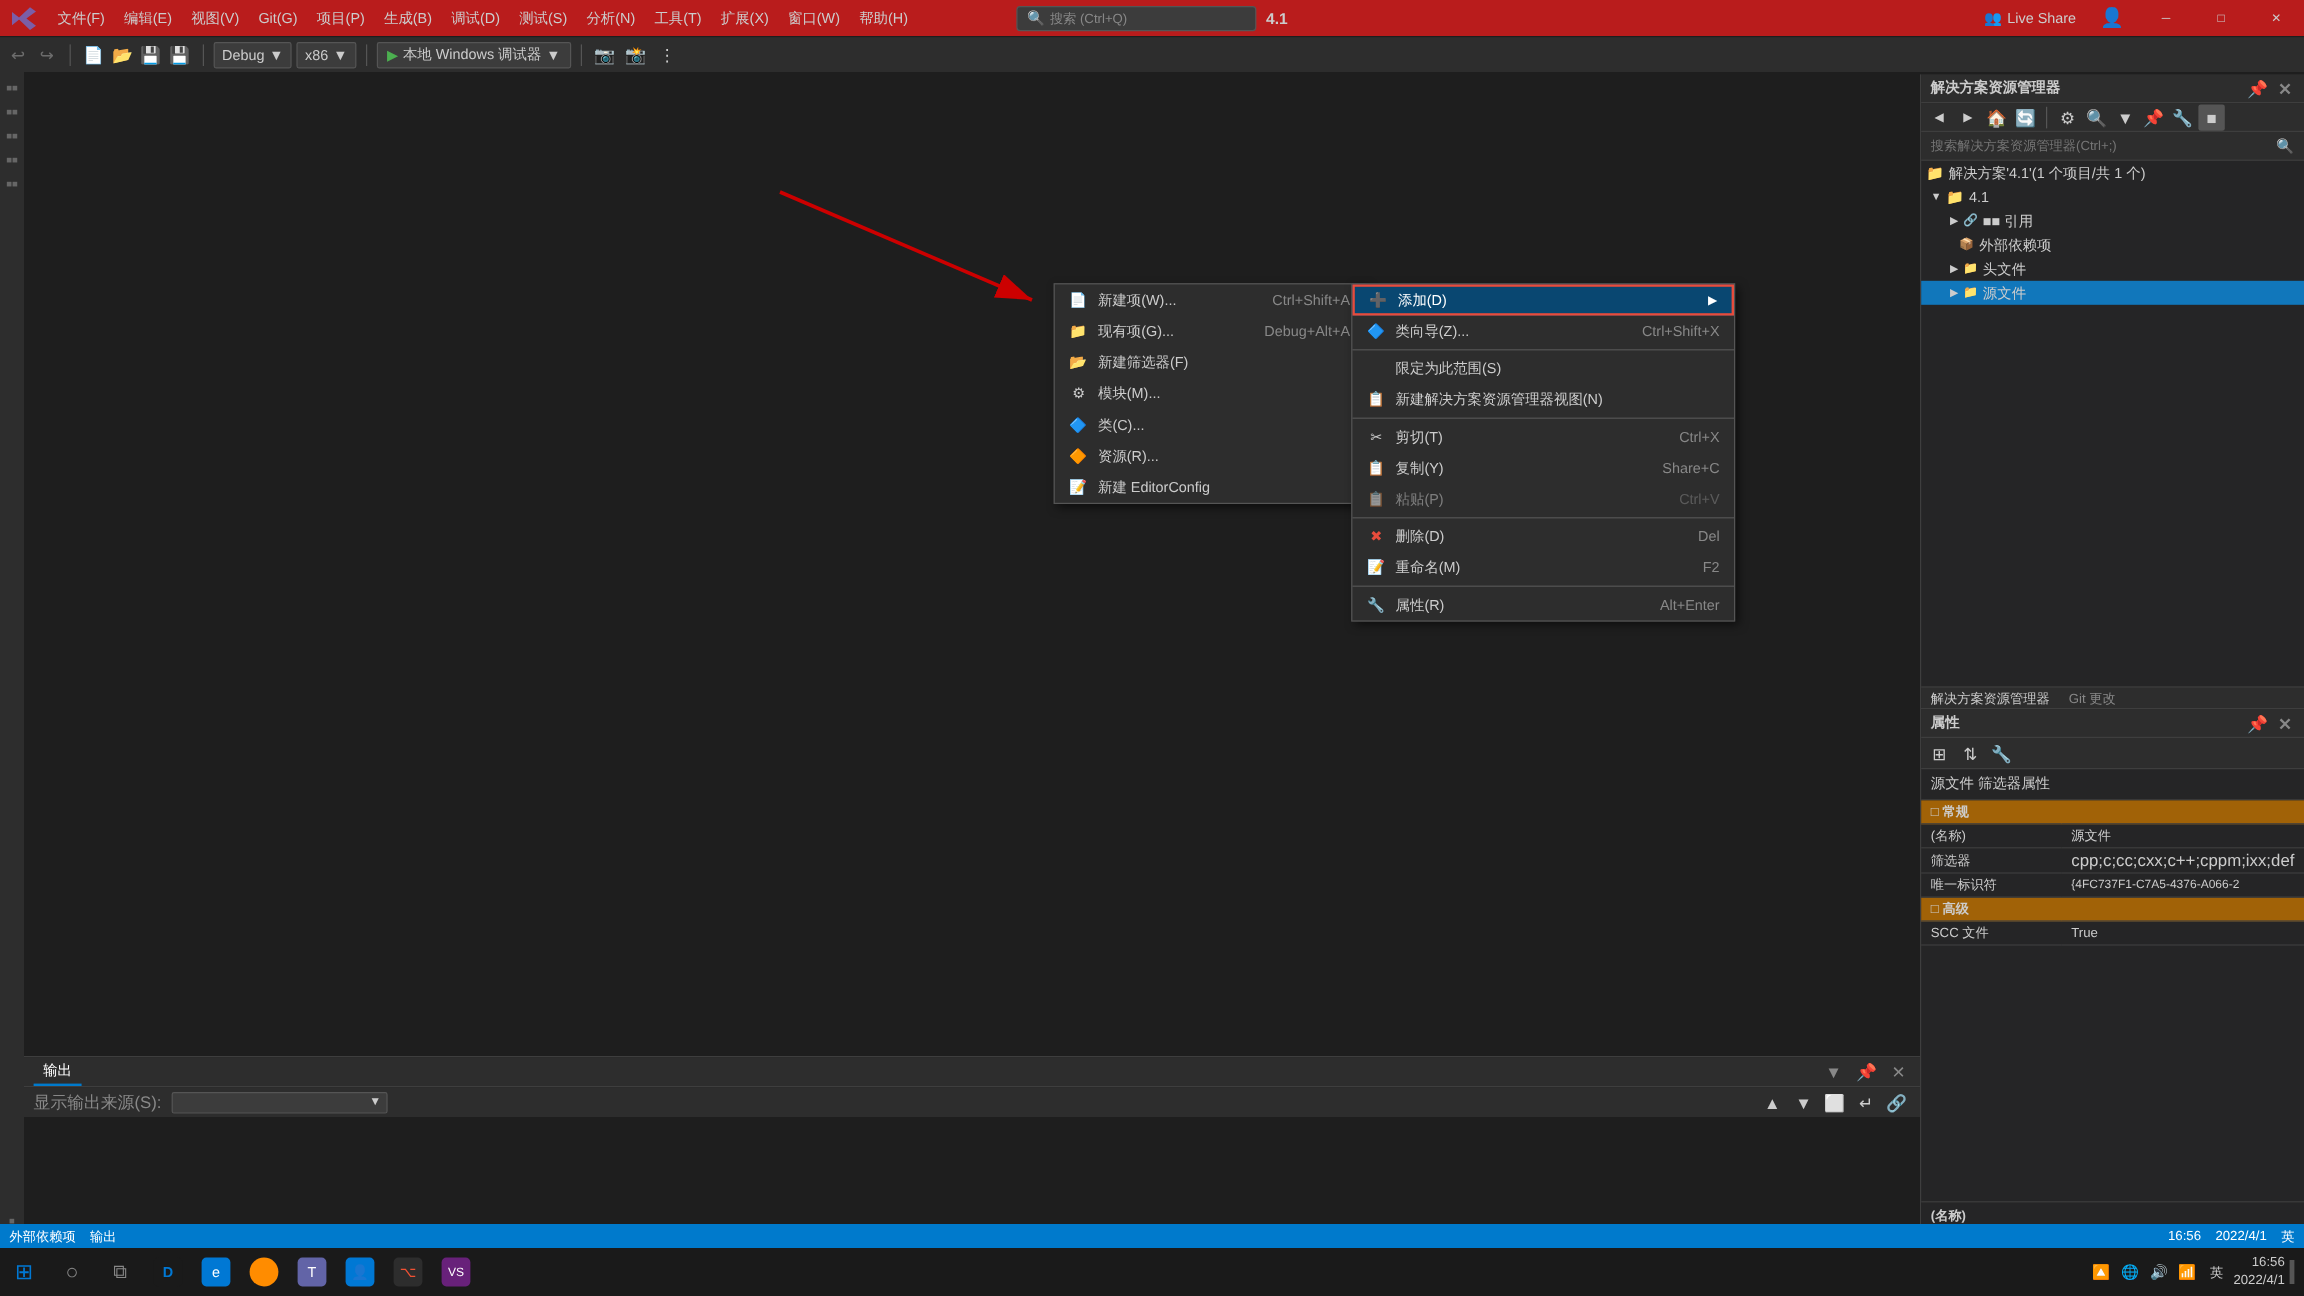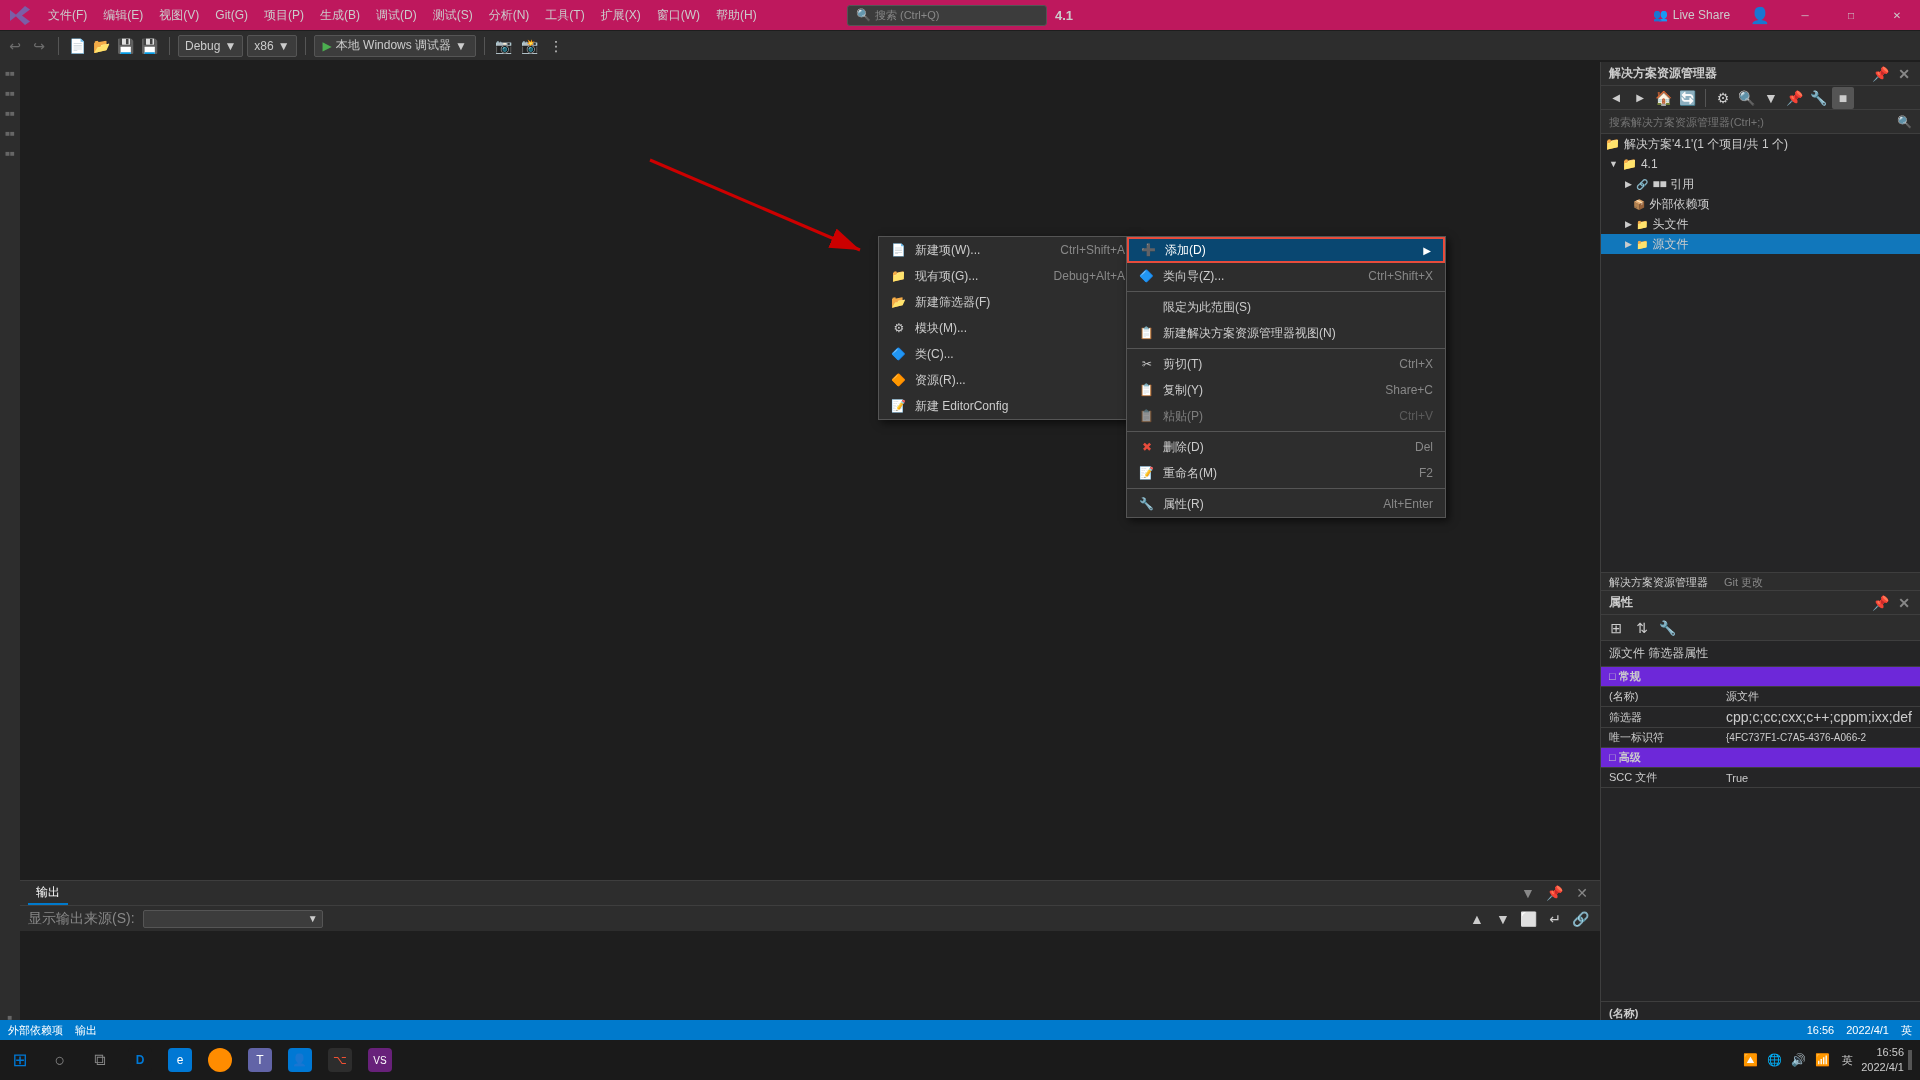--- a/index.html
+++ b/index.html
@@ -11,21 +11,21 @@
       font-family: 'Microsoft YaHei', 'SimHei', sans-serif;
       font-size: 12px;
       color: #cccccc;
       position: relative;
     }
 
     
     .title-bar {
       width: 100%;
       height: 30px;
-      background: #be185d;
+      background: #b91c1c;
       display: flex;
       align-items: center;
       position: absolute;
       top: 0;
       left: 0;
       z-index: 100;
     }
     .title-bar-logo {
       width: 40px;
       height: 30px;
@@ -354,21 +354,21 @@
       width: 100%;
       border-collapse: collapse;
       font-size: 11px;
     }
     .props-table td {
       padding: 2px 8px;
       border-bottom: 1px solid #3e3e3e;
       vertical-align: middle;
     }
     .props-table .section-header {
-      background: #6d28d9;
+      background: #a16207;
       color: #ccc;
       font-weight: bold;
       padding: 2px 8px;
     }
     .props-table .prop-name { color: #ccc; width: 120px; }
     .props-table .prop-value { color: #ccc; }
 
     
     .context-menu {
       position: absolute;

